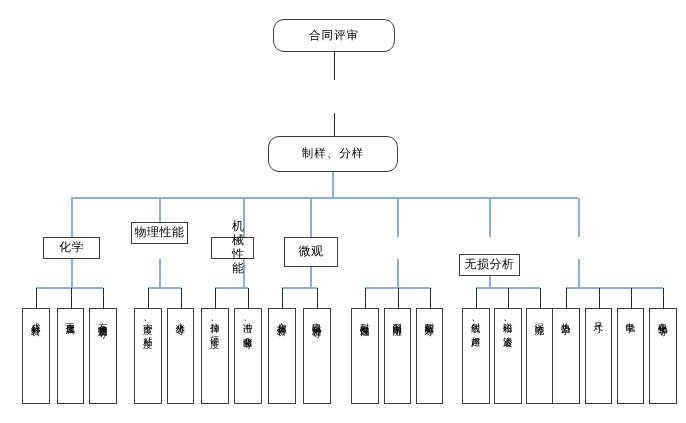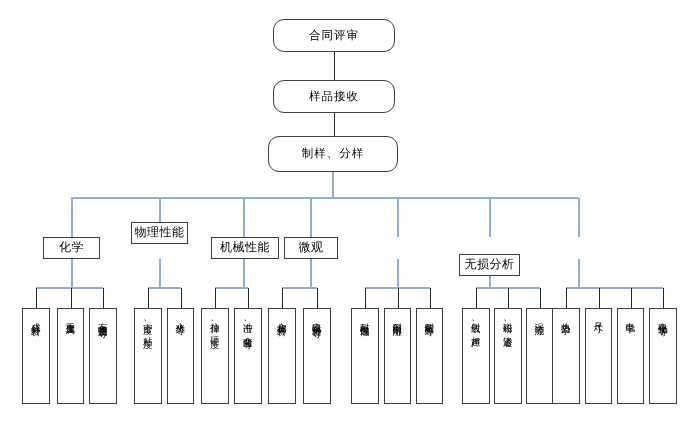--- a/index.html
+++ b/index.html
@@ -97,23 +97,20 @@
       <line x1="566" y1="288" x2="663" y2="288" stroke="#8faed0" stroke-width="1.2" shape-rendering="crispEdges"></line>
       <line x1="566" y1="288" x2="566" y2="308" stroke="#262626" stroke-width="1" shape-rendering="crispEdges"></line>
       <line x1="599" y1="288" x2="599" y2="308" stroke="#262626" stroke-width="1" shape-rendering="crispEdges"></line>
       <line x1="631" y1="288" x2="631" y2="308" stroke="#262626" stroke-width="1" shape-rendering="crispEdges"></line>
       <line x1="663" y1="288" x2="663" y2="308" stroke="#262626" stroke-width="1" shape-rendering="crispEdges"></line>
     </svg>
 
 <div class="box spine" style="left: 273px; top: 19px; width: 122px; height: 33px;">
       <span>合同评审</span>
     </div>
-    <div class="box spine" style="left: 273px; top: 80px; width: 122px; height: 33px;">
-      <span>样品接收</span>
-    </div>
     <div class="box spine" style="left: 268px; top: 136px; width: 130px; height: 36px;">
       <span>制样、分样</span>
     </div>
     <div class="box cat" style="left: 43px; top: 237px; width: 57px; height: 22px;">
       <span>化学</span>
     </div>
     <div class="box leaf" style="left: 22px; top: 308px; width: 28px; height: 96px;">
       <span class="vtext">成分分析</span>
     </div>
     <div class="box leaf" style="left: 57px; top: 308px; width: 27px; height: 96px;">
@@ -124,30 +121,30 @@
     </div>
     <div class="box cat" style="left: 131px; top: 222px; width: 57px; height: 22px;">
       <span>物理性能</span>
     </div>
     <div class="box leaf" style="left: 134px; top: 308px; width: 28px; height: 96px;">
       <span class="vtext">密度、粘度</span>
     </div>
     <div class="box leaf" style="left: 167px; top: 308px; width: 27px; height: 96px;">
       <span class="vtext">水分等</span>
     </div>
-    <div class="box cat" style="left: 211px; top: 237px; width: 68px; height: 22px;">
+    <div class="box cat" style="left: 211px; top: 237px; width: 43px; height: 22px; padding-left: 20px;">
       <span>机械性能</span>
     </div>
     <div class="box leaf" style="left: 201px; top: 308px; width: 28px; height: 96px;">
       <span class="vtext">拉伸、硬度</span>
     </div>
     <div class="box leaf" style="left: 234px; top: 308px; width: 28px; height: 96px;">
       <span class="vtext">冲击、弯曲等</span>
     </div>
-    <div class="box cat" style="left: 284px; top: 237px; width: 54px; height: 22px;">
+    <div class="box cat" style="left: 284px; top: 237px; width: 54px; height: 30px;">
       <span>微观</span>
     </div>
     <div class="box leaf" style="left: 268px; top: 308px; width: 28px; height: 96px;">
       <span class="vtext">金相分析</span>
     </div>
     <div class="box leaf" style="left: 303px; top: 308px; width: 28px; height: 96px;">
       <span class="vtext">电镜分析等</span>
     </div>
     <div class="box leaf" style="left: 351px; top: 308px; width: 28px; height: 96px;">
       <span class="vtext">耐腐蚀性</span>

